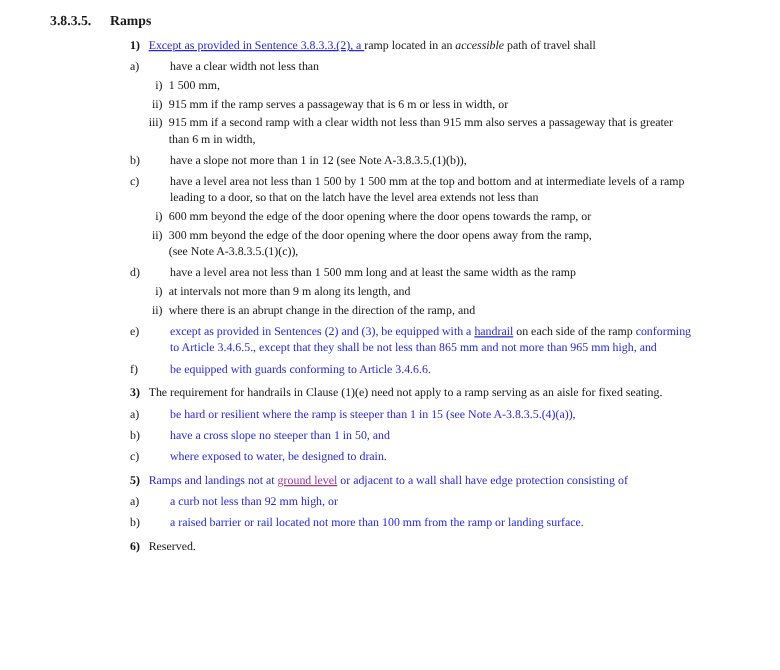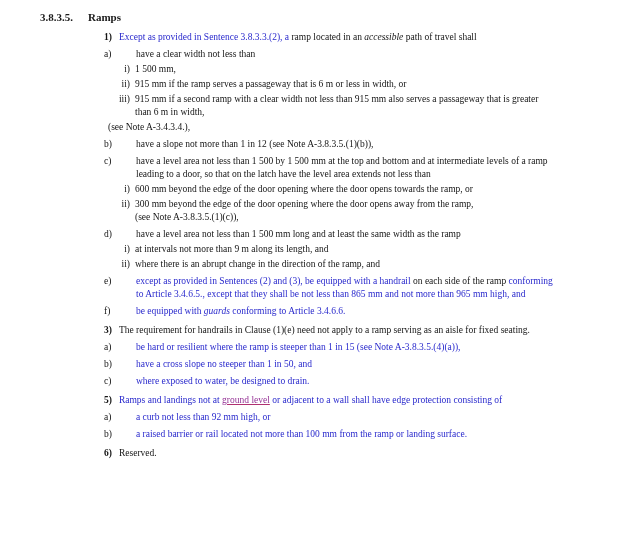--- a/index.html
+++ b/index.html
@@ -32,22 +32,22 @@
   .clabel{flex:none;width:14px;}
   .ctext{flex:1;margin-left:18px;}
   .subclause{display:flex;margin:2px 0 0 33px;}
   .sclabel{flex:none;width:20px;text-align:right;padding-right:5px;}
   .sctext{flex:1;}
   .clause-note{margin:2px 0 0 31px;}
   
   .r-plain{color:var(--black,#141414);}
   .r-italic{color:var(--black,#141414);font-style:italic;}
   .r-blue{color:var(--blue,#2828cc);}
-  .r-blue-italic{color:var(--blue,#2828cc);font-style:italic;}
-  .r-blue-underline{color:var(--blue,#2828cc);text-align:right;}
+  .r-blue-italic{color:var(--blue,#2828cc);}
+  .r-blue-underline{color:var(--blue,#2828cc);text-decoration:underline;text-align:right;}
   .r-purple-underline{color:var(--purple,#953295);text-decoration:underline;text-decoration-color:#b03070;}
 </style>
 </head>
 <body>
 
 <div class="page">
   <div class="heading">
     <span class="hnum">3.8.3.5.</span>
     <span class="htitle">Ramps</span>
   </div>
@@ -62,21 +62,20 @@
         <span class="sctext"><span class="r-plain">1 500 mm,</span></span>
       </div>
       <div class="subclause">
         <span class="sclabel">ii)</span>
         <span class="sctext"><span class="r-plain">915 mm if the ramp serves a passageway that is 6 m or less in width, or</span></span>
       </div>
       <div class="subclause">
         <span class="sclabel">iii)</span>
         <span class="sctext"><span class="r-plain">915 mm if a second ramp with a clear width not less than 915 mm also serves a passageway that is greater</span><br><span class="r-plain">than 6 m in width,</span></span>
       </div>
-      <div class="clause-note">(see Note A-3.4.3.4.),</div>
       <div class="clause">
         <span class="clabel">b)</span>
         <span class="ctext"><span class="r-plain">have a slope not more than 1 in 12 (see Note A-3.8.3.5.(1)(b)),</span></span>
       </div>
       <div class="clause">
         <span class="clabel">c)</span>
         <span class="ctext"><span class="r-plain">have a level area not less than 1 500 by 1 500 mm at the top and bottom and at intermediate levels of a ramp</span><br><span class="r-plain">leading to a door, so that on the latch have the level area extends not less than</span></span>
       </div>
       <div class="subclause">
         <span class="sclabel">i)</span>

